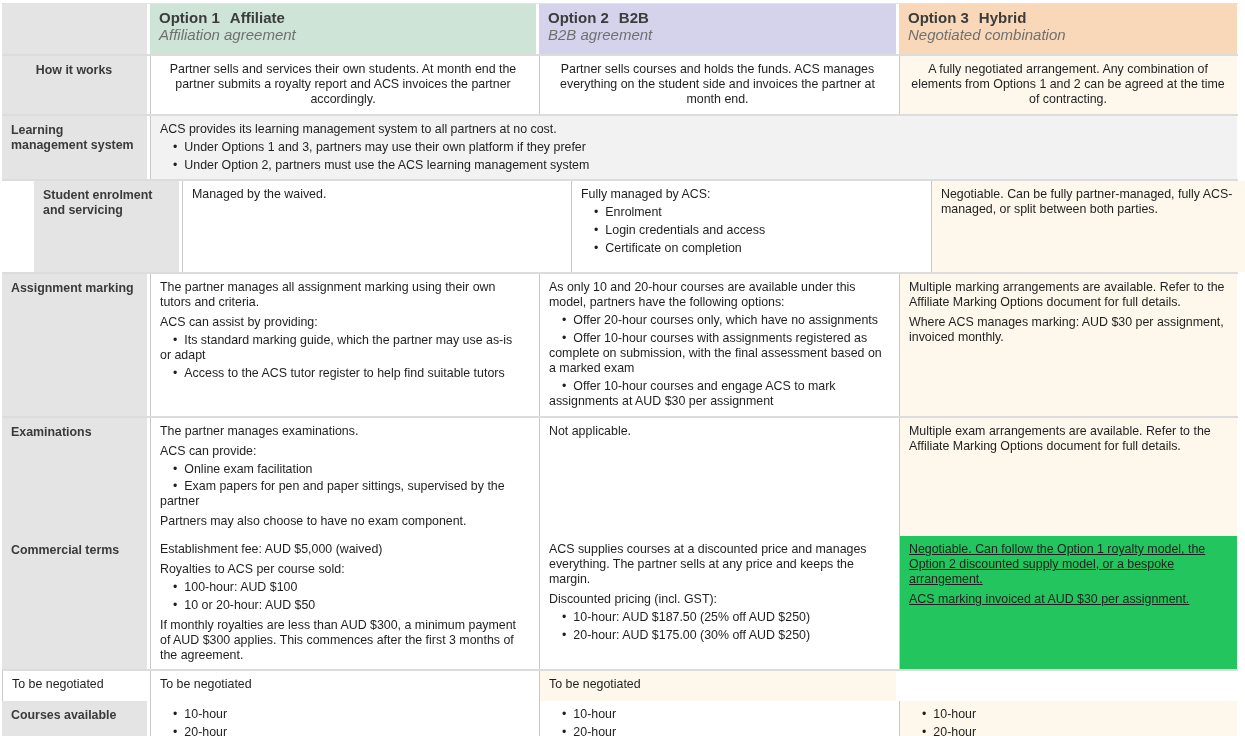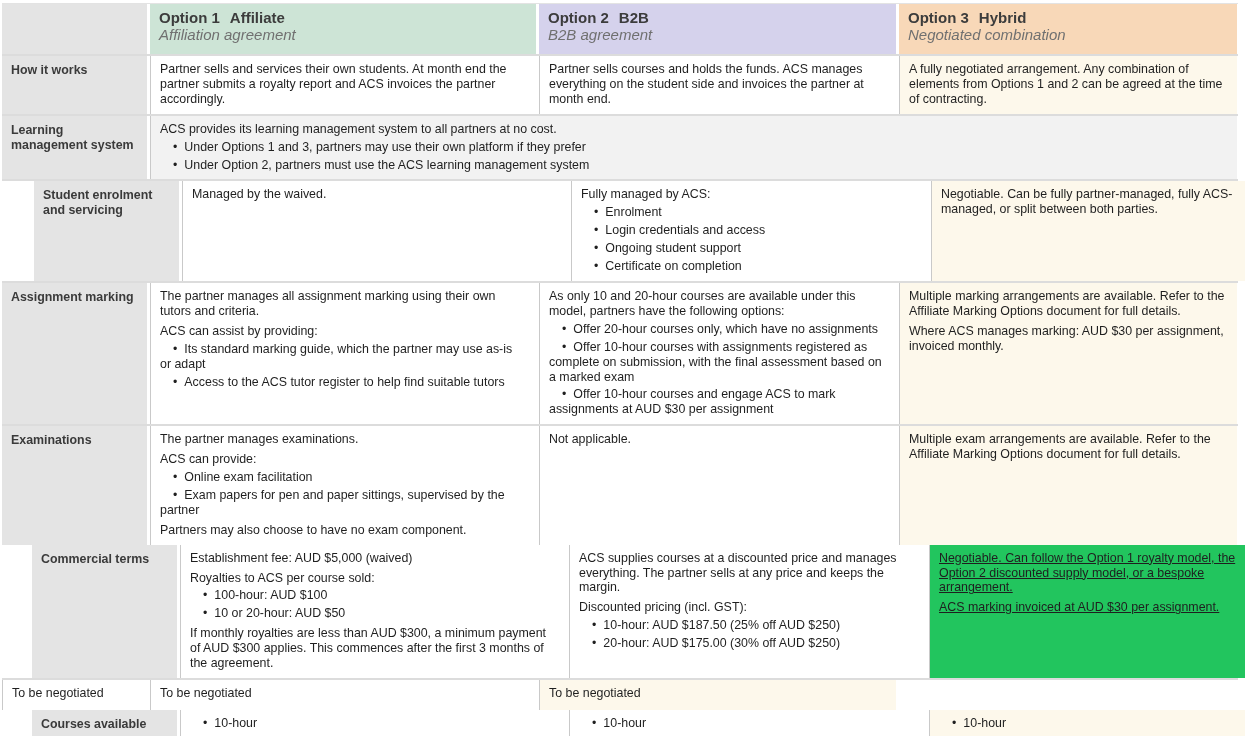--- a/index.html
+++ b/index.html
@@ -20,25 +20,25 @@
     border-top: 1px solid #e3e3e3;
   }
   .trow {
     display: grid;
     grid-template-columns: 145px 386px 357px 338px;
     column-gap: 3px;
     border-top: 2px solid #dcdcdc;
     background: #ffffff;
   }
   .trow.first { border-top: none; }
-  .trow.joined { border-top: none; margin-left: 30px; }
+  .trow.joined { border-top: none; }
 
   
   .r-header { min-height: 50px; }
-  .r-how-it-works { min-height: 54px; }
+  .r-how-it-works { min-height: 54px; text-align: center; }
   .r-learning-management-system { min-height: 58px; }
   .r-student-enrolment-and-servicing { min-height: 91px; padding-left: 32px; }
   .r-assignment-marking { min-height: 131px; }
   .r-examinations { min-height: 109px; }
   .r-commercial-terms { min-height: 122px; }
   .r-agreement-term { min-height: 30px; }
   .r-courses-available { min-height: 59px; }
 
   .cell {
     box-sizing: border-box;
@@ -132,21 +132,20 @@
         </div>
         <div class="trow r-student-enrolment-and-servicing">
           <div class="cell label-cell">Student enrolment and servicing</div>
           <div class="cell body-cell">
             <div class="p">Managed by the waived.</div>
           </div>
           <div class="cell body-cell">
             <div class="p">Fully managed by ACS:</div>
             <div class="li"><span class="blt">•</span><span>Enrolment</span></div>
             <div class="li"><span class="blt">•</span><span>Login credentials and access</span></div>
-            <div class="li"><span class="blt">•</span><span>Ongoing student support</span></div>
             <div class="li"><span class="blt">•</span><span>Certificate on completion</span></div>
           </div>
           <div class="cell body-cell opt3" style="background: rgb(253, 248, 235);">
             <div class="p">Negotiable. Can be fully partner-managed, fully ACS-managed, or split between both parties.</div>
           </div>
         </div>
         <div class="trow r-assignment-marking">
           <div class="cell label-cell">Assignment marking</div>
           <div class="cell body-cell">
             <div class="p">The partner manages all assignment marking using their own tutors and criteria.</div>

